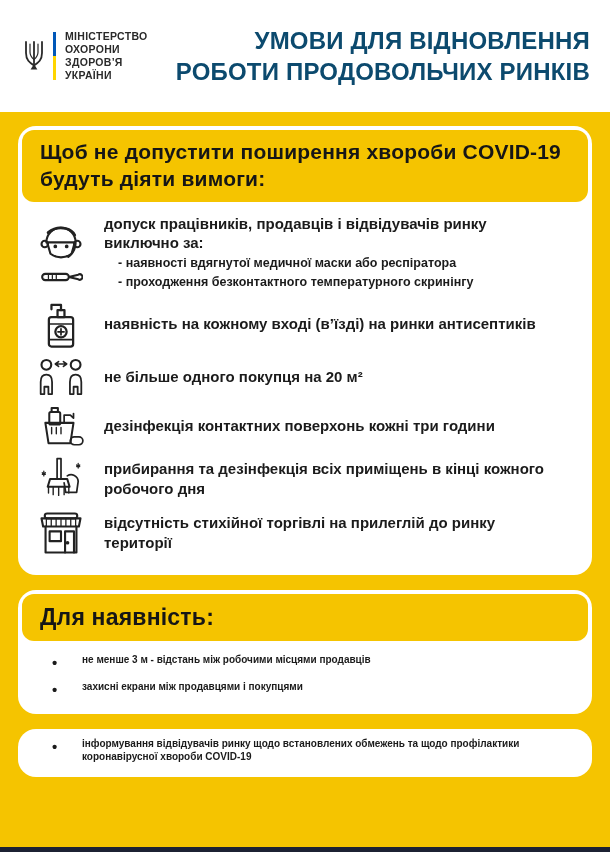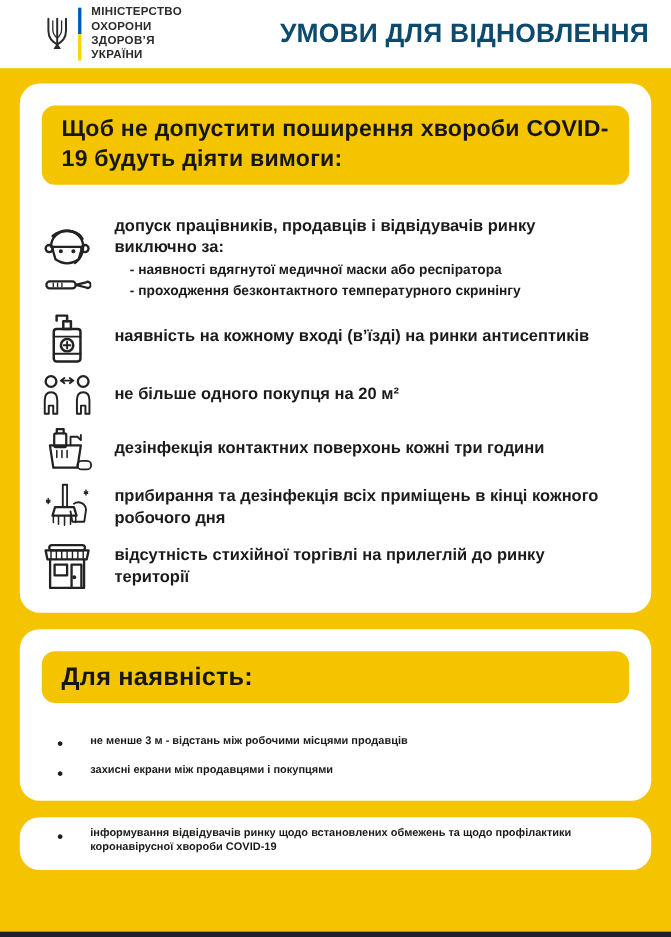--- a/index.html
+++ b/index.html
@@ -14,23 +14,23 @@
   .poster{
     position:relative;
     width:610px;height:852px;
     background:var(--yellow);
     overflow:hidden;
     font-family:"Liberation Sans","DejaVu Sans",sans-serif;
     color:var(--ink);
   }
   
   .top-header{
-    height:62px;background:var(--white);
+    height:112px;background:var(--white);
     display:flex;align-items:center;justify-content:space-between;
-    padding:0 20px 0 40px;
+    padding:0 20px 0 22px;
   }
   .logo{display:flex;align-items:center;}
   .logo svg{display:block;}
   .logo-divider{
     width:3px;height:48px;margin:0 9px 0 7px;
     background:linear-gradient(to bottom,#0057B8 0 50%,#FFD500 50% 100%);
   }
   .logo-text{
     font-size:10.5px;font-weight:bold;line-height:1.25;
     letter-spacing:.3px;color:#2A2A2A;text-transform:uppercase;
@@ -41,21 +41,21 @@
   }
   .poster-title span{display:block;}
   
   main{padding:14px 18px 0;}
   .card{
     background:var(--white);border-radius:18px;
     overflow:hidden;
   }
   .band{
     background:var(--yellow);border-radius:12px;
-    margin:20px;padding:9px 18px;
+    margin:4px;padding:9px 18px;
   }
   .band h2{font-size:21px;line-height:1.28;letter-spacing:.2px;color:#161616;}
   .band.section h2{font-size:23px;}
   
   .req-list{padding:8px 22px 12px 0;}
   .req-item{display:flex;align-items:center;margin:0 0 7px 0;}
   .req-item .icon-box{
     flex:0 0 86px;display:flex;flex-direction:column;
     align-items:center;justify-content:center;gap:3px;
   }
@@ -92,20 +92,21 @@
       <span class="logo-divider"></span>
       <div class="logo-text">
         <div>МІНІСТЕРСТВО</div>
         <div>ОХОРОНИ</div>
         <div>ЗДОРОВ’Я</div>
         <div>УКРАЇНИ</div>
       </div>
     </div>
     <h1 class="poster-title">
       <span>УМОВИ ДЛЯ ВІДНОВЛЕННЯ</span>
+      <span>РОБОТИ ПРОДОВОЛЬЧИХ РИНКІВ</span>
     </h1>
   </header>
 
   <main>
 
     <section class="card">
       <div class="band">
         <h2>Щоб не допустити поширення хвороби COVID-19 будуть діяти вимоги:</h2>
       </div>
       <div class="req-list">

